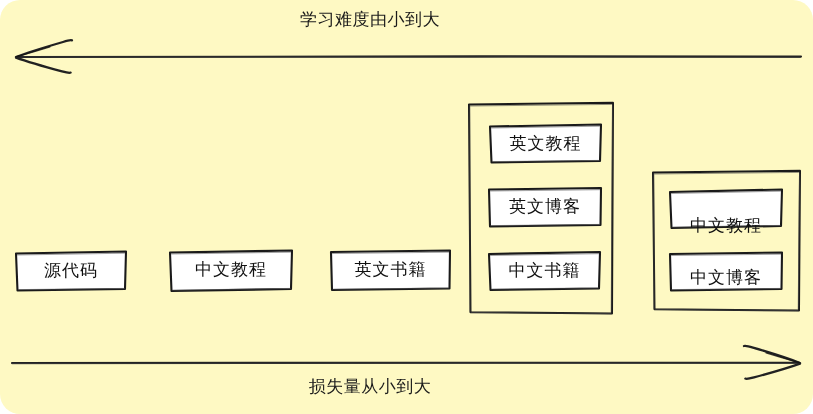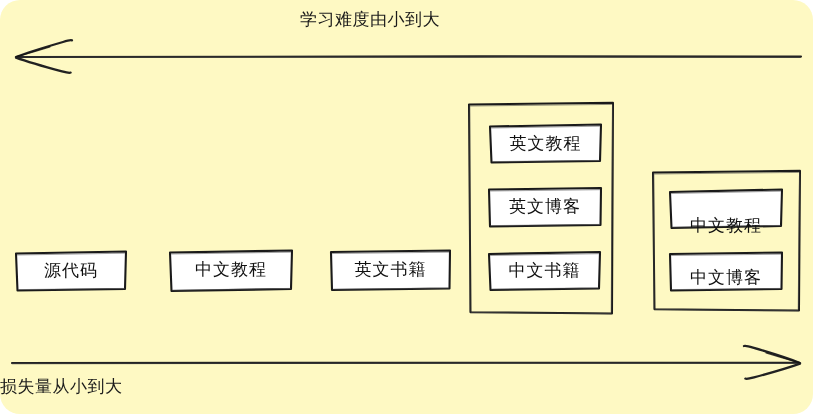--- a/index.html
+++ b/index.html
@@ -37,20 +37,21 @@
   #top-axis-label {
     left: 0;
     top: 11px;
     width: 740px;
     text-align: center;
   }
   #bottom-axis-label {
     left: 0;
     top: 378px;
     width: 740px;
+    text-align: center;
   }
   .node-label {
     position: absolute;
     font-size: 17px;
     color: #111111;
     white-space: nowrap;
     letter-spacing: 1px;
     line-height: 1;
     text-align: center;
     font-family: "DejaVu Sans", "Liberation Sans", sans-serif;

